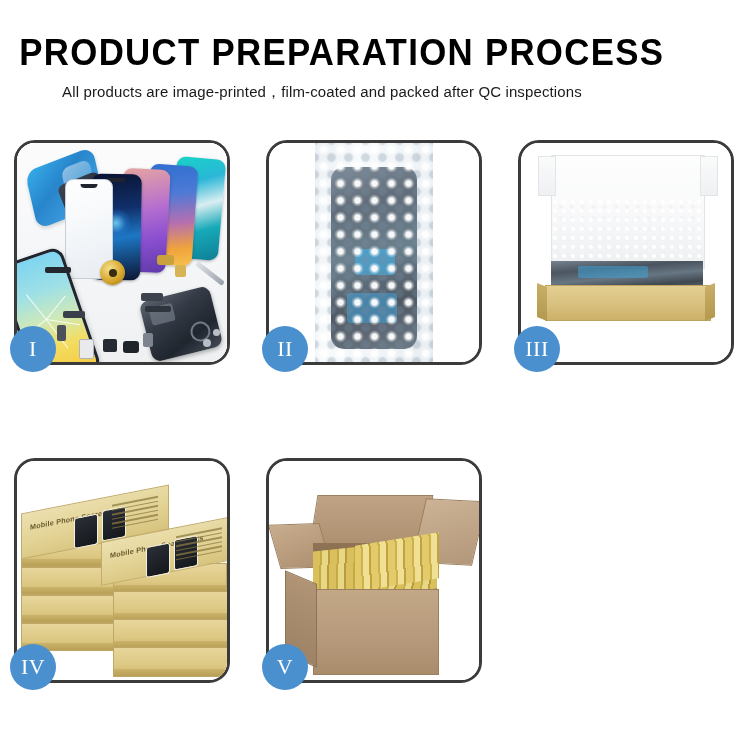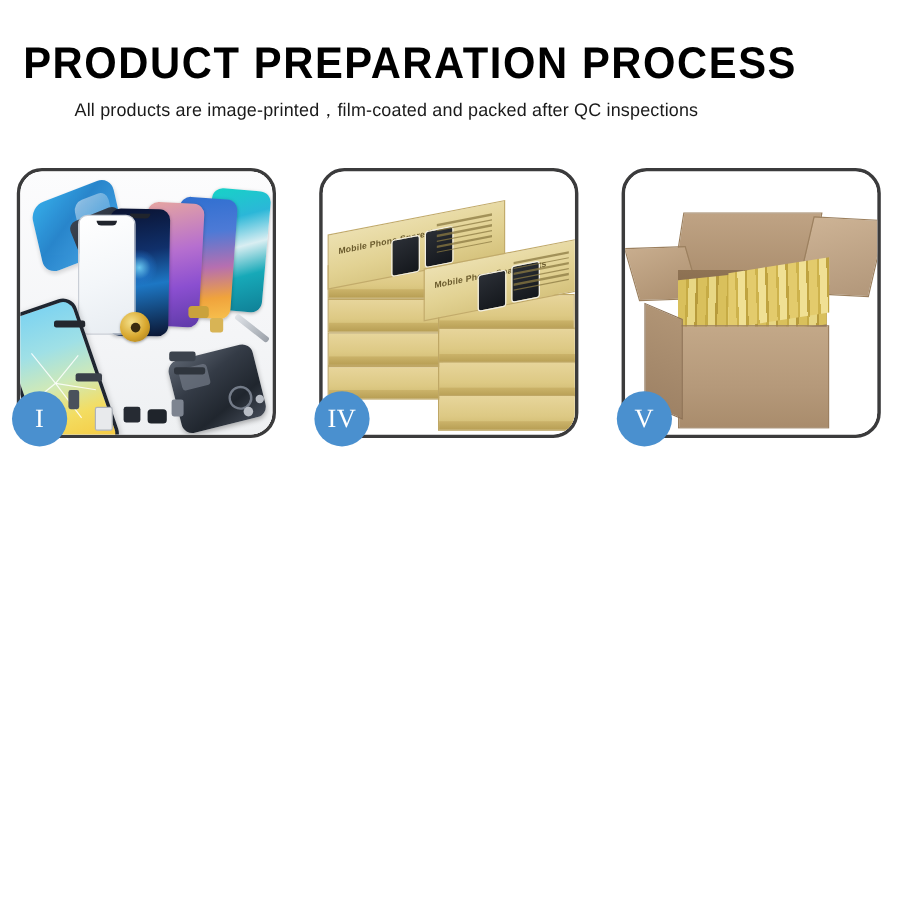--- a/index.html
+++ b/index.html
@@ -462,21 +462,45 @@
       <span class="chip ch8"></span>
       <span class="chip ch9"></span>
       <span class="chip ch10"></span>
       <span class="chip ch11"></span>
       <span class="chip ch12"></span>
       <span class="chip ch13"></span>
     </div>
     <div class="badge">I</div>
   </div>
 
-
+  <div class="panel">
+    <div class="panel-clip">
+      <div class="bubble-sleeve">
+        <div class="bubble-inner">
+          <span class="bubble-accent1"></span>
+          <span class="bubble-accent2"></span>
+        </div>
+        <div class="bubble-dots2"></div>
+        <div class="bubble-dots"></div>
+      </div>
+    </div>
+    <div class="badge">II</div>
+  </div>
+
+  <div class="panel">
+    <div class="panel-clip">
+      <div class="tray-lid"></div>
+      <div class="tray-foam"></div>
+      <div class="tray-content"></div>
+      <div class="tray-body"></div>
+      <div class="tray-front-l"></div>
+      <div class="tray-front-r"></div>
+    </div>
+    <div class="badge">III</div>
+  </div>
 
   <div class="panel">
     <div class="panel-clip">
       <div class="stack">
 
         <div class="sbox" style="left:2px; top:62px; width:92px; height:26px;">
             <span class="edge"></span>
           </div>
         <div class="sbox" style="left:2px; top:90px; width:92px; height:26px;">
             <span class="edge"></span>

